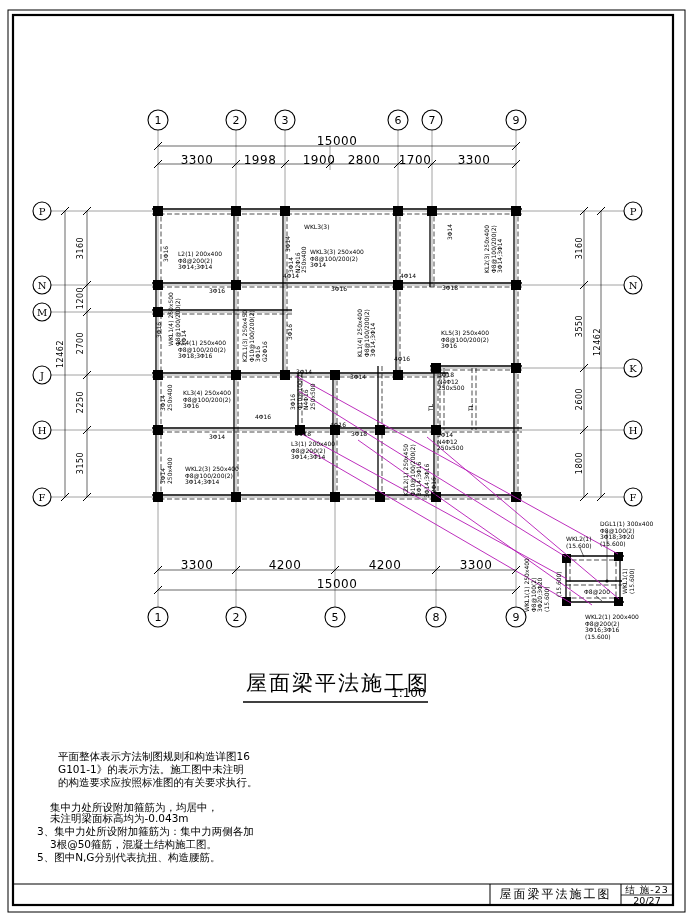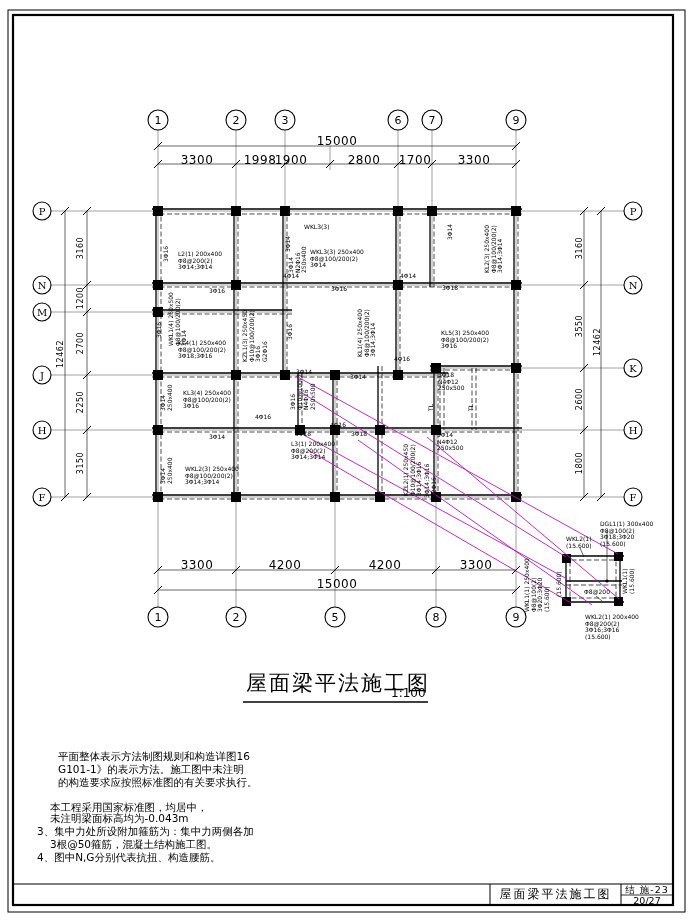--- a/index.html
+++ b/index.html
@@ -264,21 +264,21 @@
 <div class="axc sml" style="left:33px;top:488px">F</div>
 <div class="axc sml" style="left:624px;top:202px">P</div>
 <div class="axc sml" style="left:624px;top:276px">N</div>
 <div class="axc sml" style="left:624px;top:359px">K</div>
 <div class="axc sml" style="left:624px;top:421px">H</div>
 <div class="axc sml" style="left:624px;top:488px">F</div>
 
 <div class="dimc" style="left:337px;top:134px">15000</div>
 <div class="dimc" style="left:197px;top:153px">3300</div>
 <div class="dimc" style="left:260px;top:153px">1998</div>
-<div class="dimc" style="left:291px;top:153px">1900</div>
+<div class="dimc" style="left:319px;top:153px">1900</div>
 <div class="dimc" style="left:364px;top:153px">2800</div>
 <div class="dimc" style="left:415px;top:153px">1700</div>
 <div class="dimc" style="left:474px;top:153px">3300</div>
 <div class="dimc" style="left:197px;top:558px">3300</div>
 <div class="dimc" style="left:285px;top:558px">4200</div>
 <div class="dimc" style="left:385px;top:558px">4200</div>
 <div class="dimc" style="left:476px;top:558px">3300</div>
 <div class="dimc" style="left:337px;top:577px">15000</div>
 <div class="dimv" style="left:76px;top:248px">3160</div>
 <div class="dimv" style="left:76px;top:298px">1200</div>
@@ -387,23 +387,23 @@
 (15.600)</div>
 <div class="lbl v" style="left:285px;top:252px">3Φ14</div>
 <div class="lbl v" style="left:447px;top:240px">3Φ14</div>
 
 <div class="maintitle">屋面梁平法施工图</div>
 <div class="scale">1:100</div>
 
 <div class="note" style="left:58px;top:750px">平面整体表示方法制图规则和构造详图16</div>
 <div class="note" style="left:58px;top:763px">G101-1》的表示方法。施工图中未注明</div>
 <div class="note" style="left:58px;top:776px">的构造要求应按照标准图的有关要求执行。</div>
-<div class="note" style="left:50px;top:801px">本工程采用国家标准图，均居中，</div>
+<div class="note" style="left:50px;top:801px">集中力处所设附加箍筋为，均居中，</div>
 <div class="note" style="left:50px;top:812px">未注明梁面标高均为-0.043m</div>
 <div class="note" style="left:37px;top:825px">3、集中力处所设附加箍筋为：集中力两侧各加</div>
 <div class="note" style="left:50px;top:838px">3根@50箍筋，混凝土结构施工图。</div>
-<div class="note" style="left:37px;top:851px">4、图中N,G分别代表抗扭、构造腰筋。</div>
+<div class="note" style="left:37px;top:851px">5、图中N,G分别代表抗扭、构造腰筋。</div>
 
 <div class="fmid">屋面梁平法施工图</div>
 <div class="fr1">结 施-23</div>
 <div class="fr2">20/27</div>
 
 </div>
 
 </body></html>

